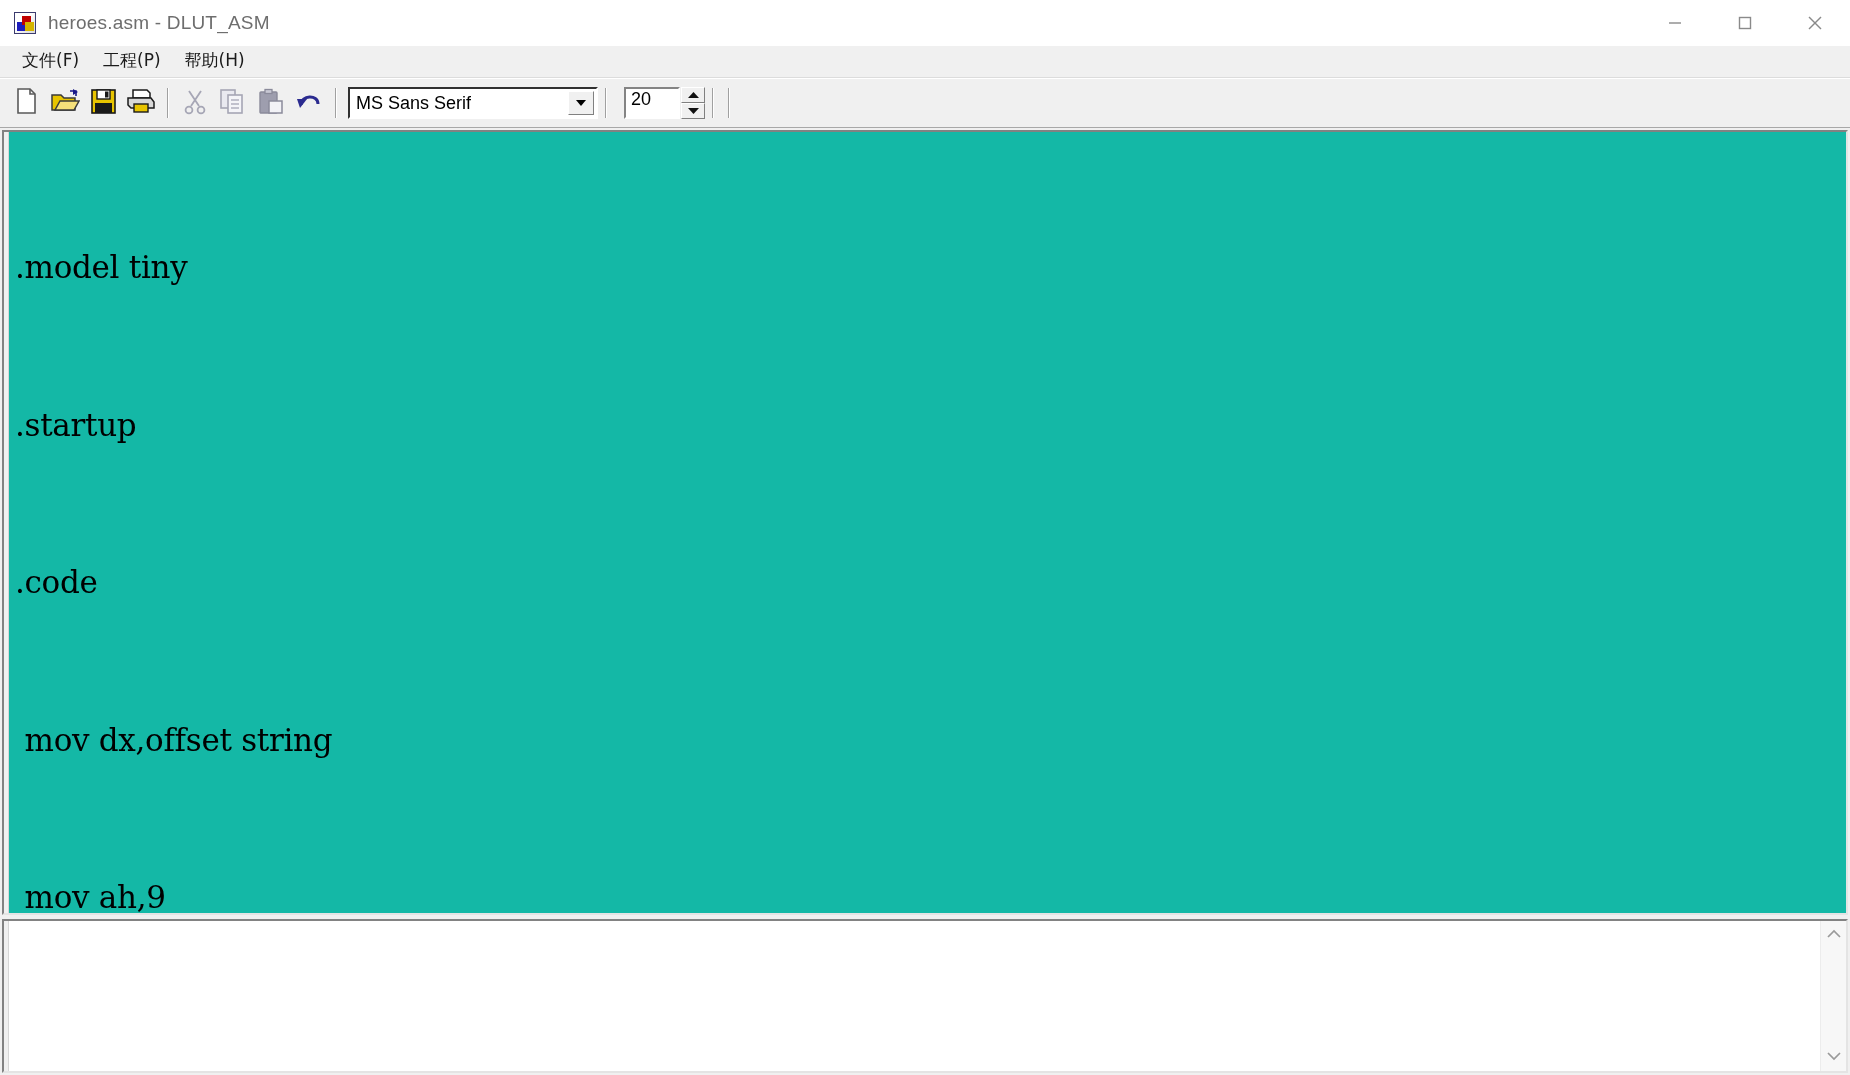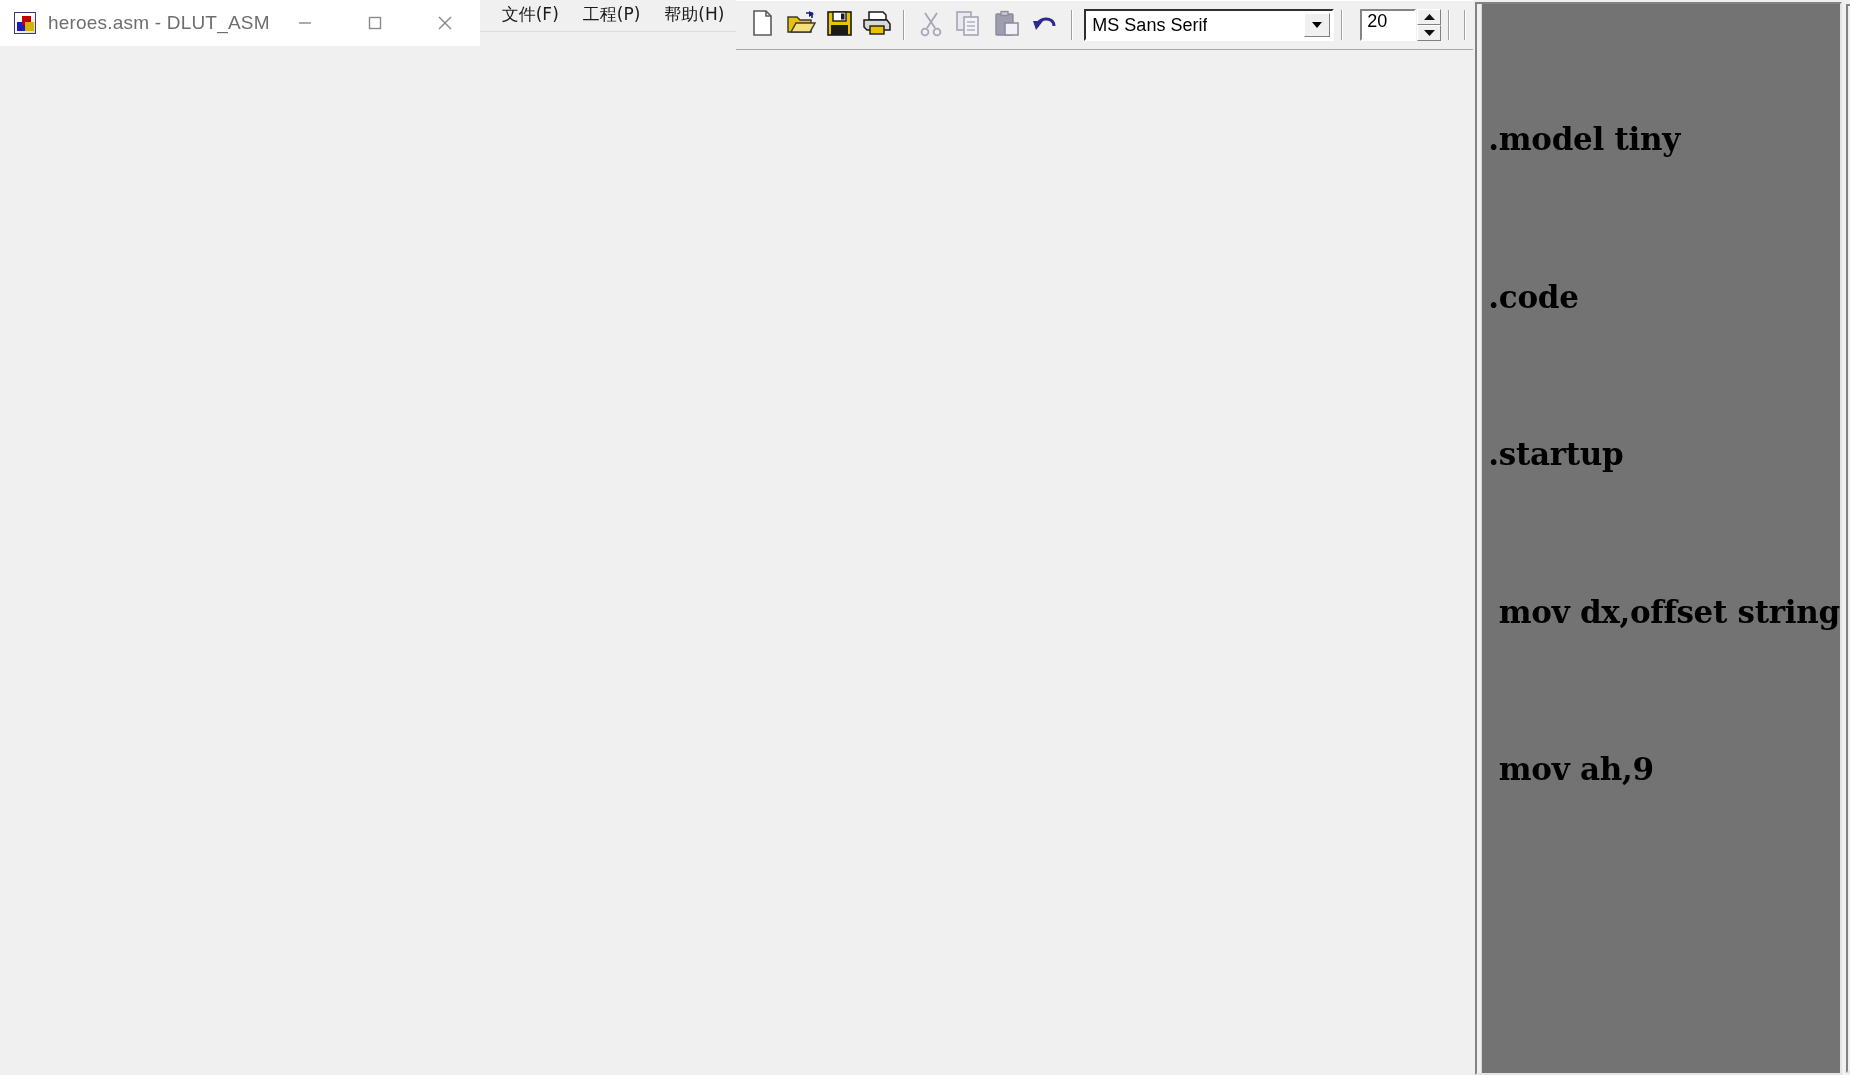--- a/index.html
+++ b/index.html
@@ -8,20 +8,21 @@
     overflow: hidden;
     background: #ffffff;
     font-family: "Liberation Sans", sans-serif;
   }
 
   #app {
     position: relative;
     width: 1850px; height: 1075px;
     background: #f0f0f0;
     display: flex;
+    flex-direction: column;
   }
 
   
   .titlebar {
     height: 46px;
     background: #ffffff;
     display: flex;
     align-items: center;
     flex: 0 0 46px;
     border-bottom: 1px solid #ffffff;
@@ -166,28 +167,27 @@
   
   .editor-wrap {
     flex: 1 1 auto;
     background: #f0f0f0;
     padding: 2px 2px 0 2px;
     display: flex;
     min-height: 0;
   }
   .editor {
     flex: 1;
-    background: #737373;
+    background: #14b8a6;
     border: 2px solid #828282;
     border-right-color: #e4e4e4;
     border-bottom-color: #e4e4e4;
     display: flex;
     position: relative;
     overflow: hidden;
-    font-weight: bold;
   }
   .edge-scroll {
     width: 5px;
     background: #f0f0f0;
     border-right: 1px solid #d6d6d6;
     flex: 0 0 5px;
   }
   .code {
     flex: 1;
     padding: 4px 0 0 6px;
@@ -435,22 +435,22 @@
     <div class="tb-sep"></div>
     <div class="tb-sep"></div>
 
   </div>
 
   <div class="editor-wrap">
     <div class="editor">
       <div class="edge-scroll"></div>
       <div class="code">
         <div class="line">.model tiny</div>
+        <div class="line">.startup</div>
         <div class="line">.code</div>
-        <div class="line">.startup</div>
         <div class="line"> mov dx,offset string</div>
         <div class="line"> mov ah,9</div>
         
         
         
         
         
         
         
       </div>

